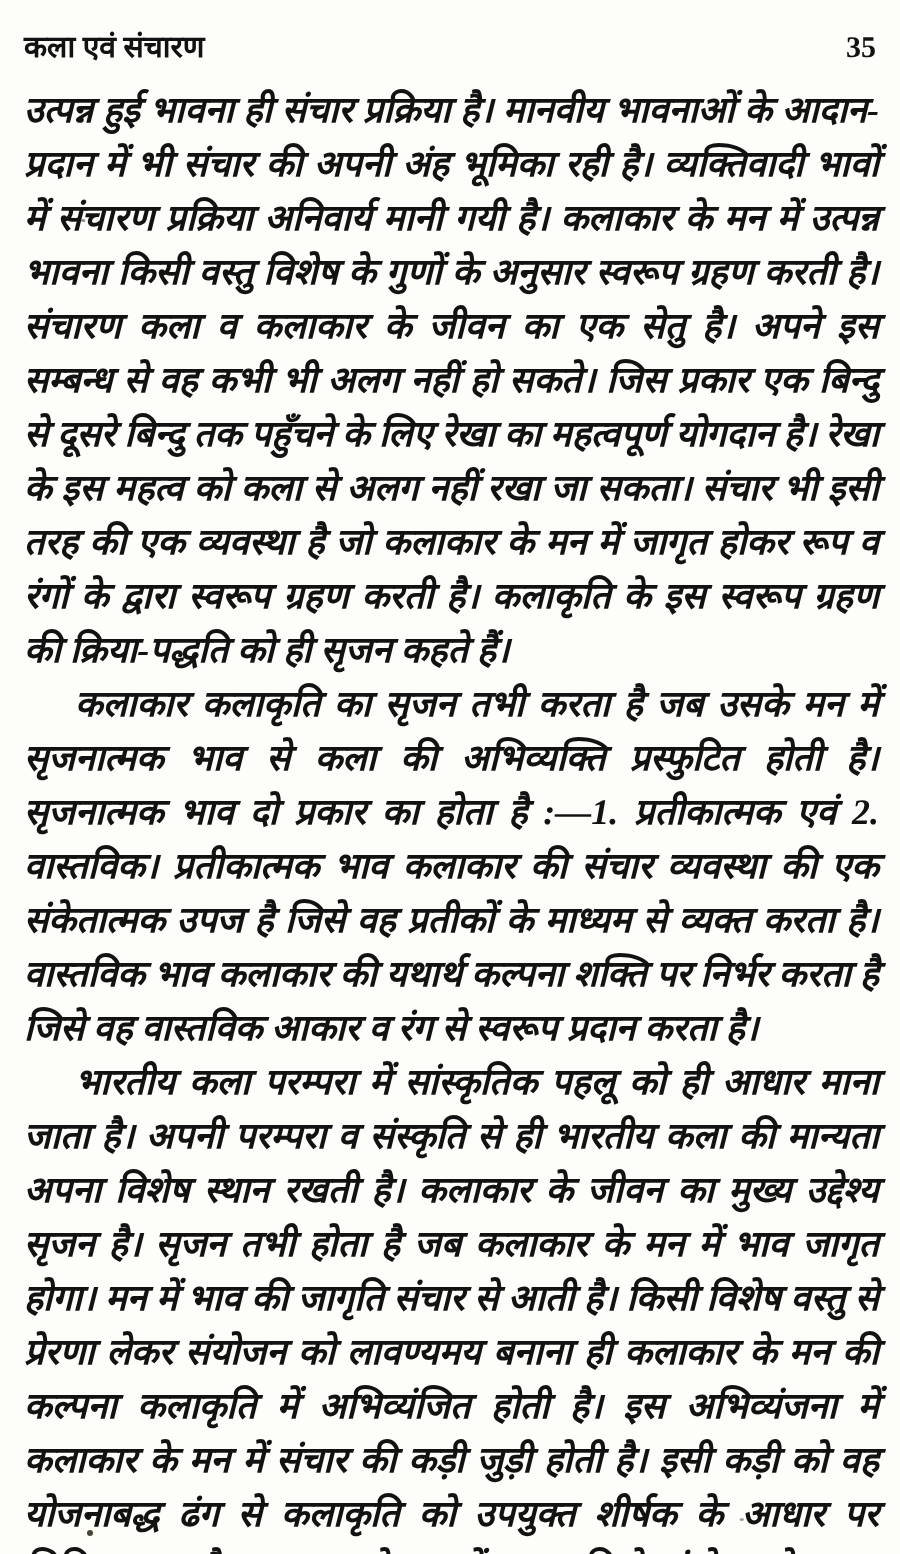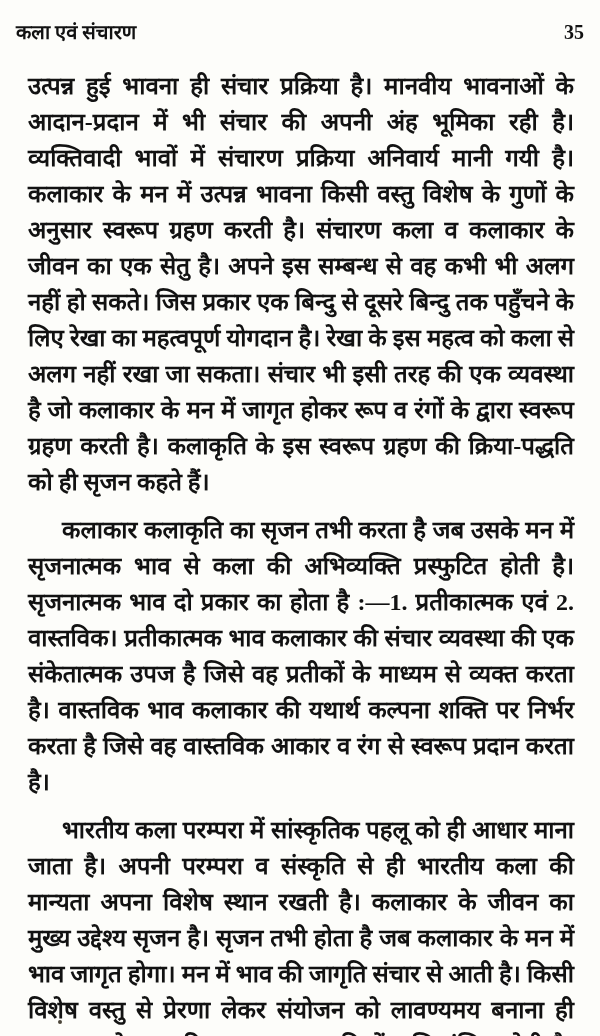--- a/index.html
+++ b/index.html
@@ -23,22 +23,23 @@
     line-height: 26px;
   }
   .body-text {
     padding: 11px 14px 0 16px;
     font-size: 24px;
     font-weight: bold;
     line-height: 36px;
     text-align: justify;
   }
   .body-text p {
-    margin: 12px;
+    margin: 0;
     padding: 0;
+    font-style: italic;
   }
   .body-text p.indented {
     text-indent: 34px;
   }
   
   .speck {
     position: absolute;
     background: #4a4438;
     border-radius: 50%;
   }

